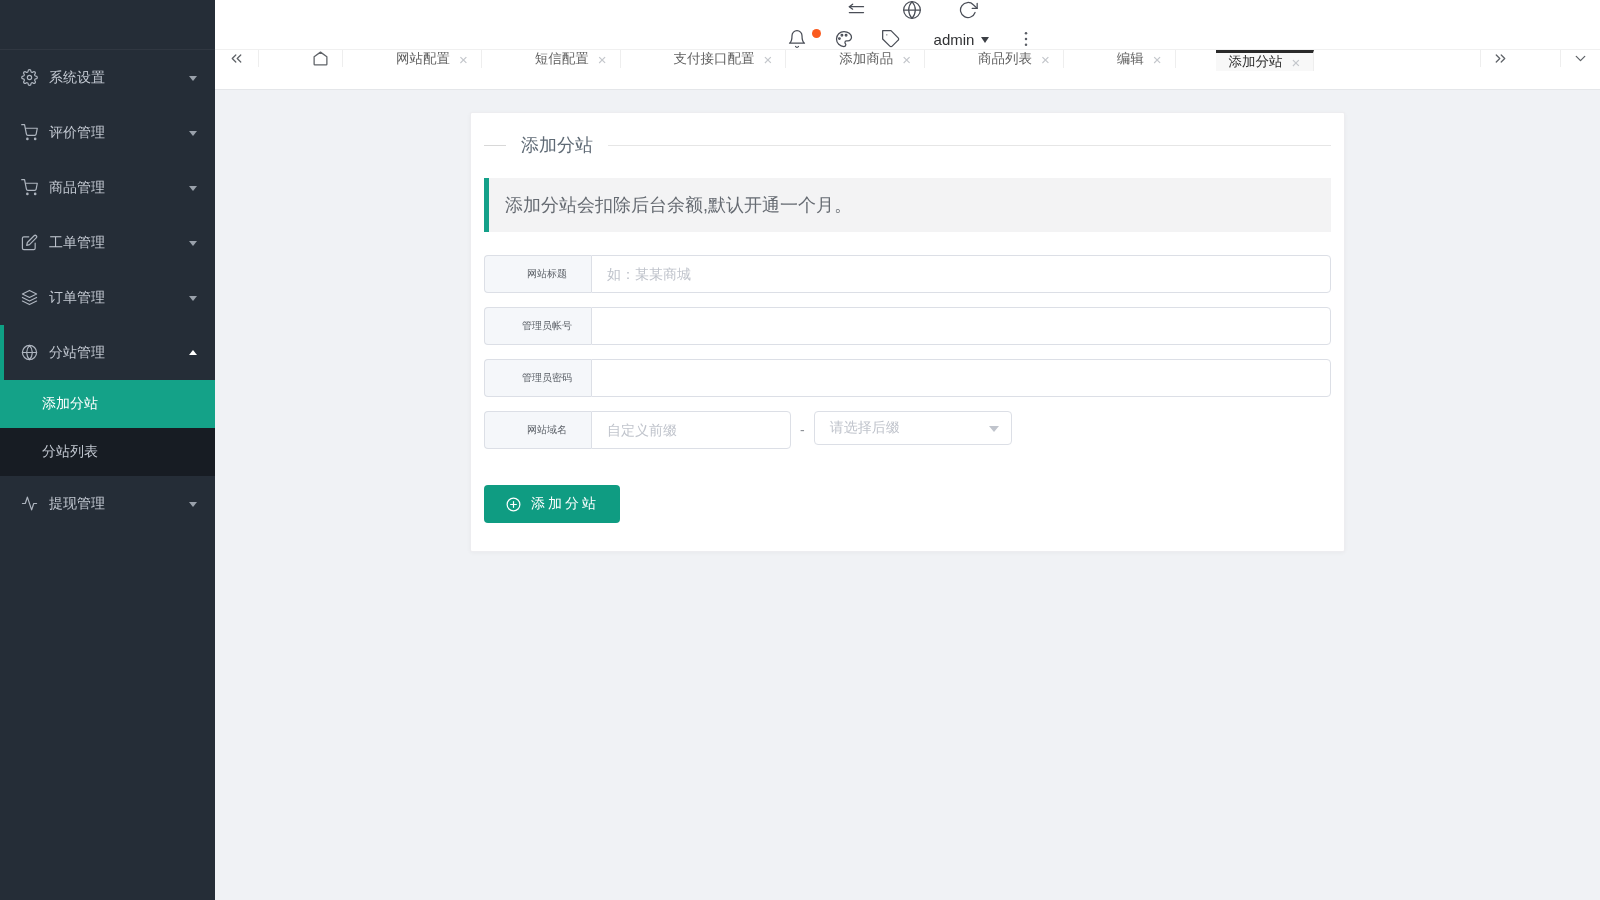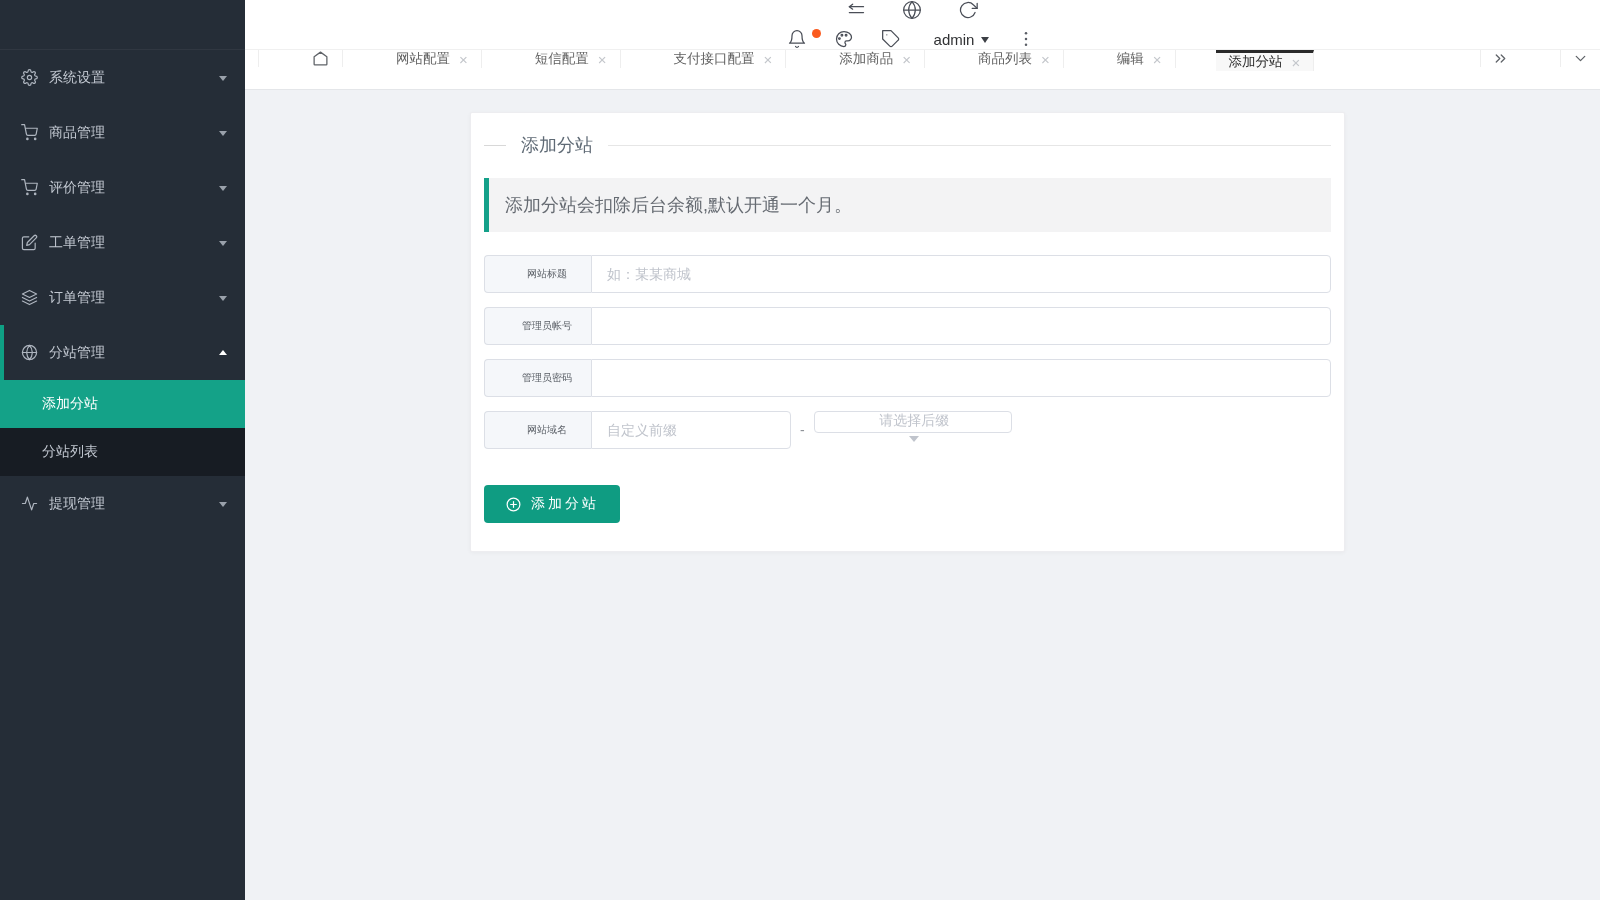--- a/index.html
+++ b/index.html
@@ -1,20 +1,20 @@
 <!DOCTYPE html>
 <html><head>
 <meta charset="utf-8">
 <style>
   * { margin:0; padding:0; box-sizing:border-box; }
   html,body { width:1600px; height:900px; overflow:hidden;
     font-family:"Liberation Sans","DejaVu Sans",sans-serif; background:#f0f2f5; }
 
   
-  .sidebar { position:fixed; left:0; top:0; width:245px; height:900px;
+  .sidebar { position:fixed; left:0; top:0; width:215px; height:900px;
     background:#252d37; z-index:10; }
   .logo-strip { height:50px; border-bottom:1px solid rgba(255,255,255,.05); }
   .menu-item { position:relative; height:55px; display:flex; align-items:center;
     padding:0 18px 0 21px; color:#c2c8d1; font-size:14px; cursor:pointer; }
   .menu-item .mi-icon { width:17px; height:17px; margin-right:11px; flex:none;
     display:flex; align-items:center; }
   .mi-icon svg { width:17px; height:17px; stroke:#aeb5bf; stroke-width:1.7;
     fill:none; stroke-linecap:round; stroke-linejoin:round; }
   .menu-item .mi-label { flex:1; }
   .caret-dn { width:0; height:0; border:4.5px solid transparent;
@@ -79,23 +79,23 @@
   .form-row { display:flex; margin-bottom:14px; }
   .ig-label { width:107px; flex:none; background:#f5f7fa; border:1px solid #dcdfe6;
     border-right:none; border-radius:4px 0 0 4px; display:flex; align-items:center;
     justify-content:center; color:#5b6067; font-size:10px; height:38px;padding-left:18px; }
   .ig-input { flex:1; height:38px; border:1px solid #dcdfe6;
     border-radius:0 4px 4px 0; padding:16px 15px; font-size:14px; color:#333;
     outline:none; min-width:0; }
   .ig-input::placeholder { color:#c0c4cc; }
   .ig-input.w-prefix { flex:none; width:200px; }
   .row-dash { align-self:center; margin:0 9px; color:#8f9399; font-size:14px; }
-  .fake-select { width:198px; height:22px; border:1px solid #dcdfe6; border-radius:4px;
+  .fake-select { width:198px; height:34px; border:1px solid #dcdfe6; border-radius:4px;
     display:flex; align-items:center; justify-content:space-between;
-    padding:0 12px 0 15px; cursor:pointer; background:#fff;flex-direction:column; }
+    padding:0 12px 0 15px; cursor:pointer; background:#fff; }
   .fs-text { color:#c0c4cc; font-size:14px; }
   .fs-caret { width:0; height:0; border:5px solid transparent;
     border-top:6px solid #c0c4cc; margin-top:6px; }
 
   .submit-btn { margin-top:22px; display:inline-flex; align-items:center; gap:9px;
     background:#0f9c82; color:#fff; border:none; border-radius:4px; height:38px;
     padding:0 21px; font-size:14px; letter-spacing:3px; cursor:pointer;
     font-family:inherit; }
   .submit-btn svg { width:17px; height:17px; stroke:#fff; stroke-width:1.7; fill:none;
     stroke-linecap:round; }
@@ -118,33 +118,33 @@
   </div>
 
   <div class="menu-item">
     <span class="mi-icon">
         <svg viewBox="0 0 24 24">
           <circle cx="9" cy="21" r="1"></circle>
           <circle cx="20" cy="21" r="1"></circle>
           <path d="M1 1h4l2.68 13.39a2 2 0 0 0 2 1.61h9.72a2 2 0 0 0 2-1.61L23 6H6"></path>
         </svg>
       </span>
-    <span class="mi-label">商品管理</span>
+    <span class="mi-label">评价管理</span>
     <span class="caret-dn"></span>
   </div>
 
   <div class="menu-item">
     <span class="mi-icon">
         <svg viewBox="0 0 24 24">
           <circle cx="9" cy="21" r="1"></circle>
           <circle cx="20" cy="21" r="1"></circle>
           <path d="M1 1h4l2.68 13.39a2 2 0 0 0 2 1.61h9.72a2 2 0 0 0 2-1.61L23 6H6"></path>
         </svg>
       </span>
-    <span class="mi-label">评价管理</span>
+    <span class="mi-label">商品管理</span>
     <span class="caret-dn"></span>
   </div>
 
   <div class="menu-item">
     <span class="mi-icon">
         <svg viewBox="0 0 24 24">
           <path d="M11 4H4a2 2 0 0 0-2 2v14a2 2 0 0 0 2 2h14a2 2 0 0 0 2-2v-7"></path>
           <path d="M18.5 2.5a2.121 2.121 0 0 1 3 3L12 15l-4 1 1-4 9.5-9.5z"></path>
         </svg>
       </span>

